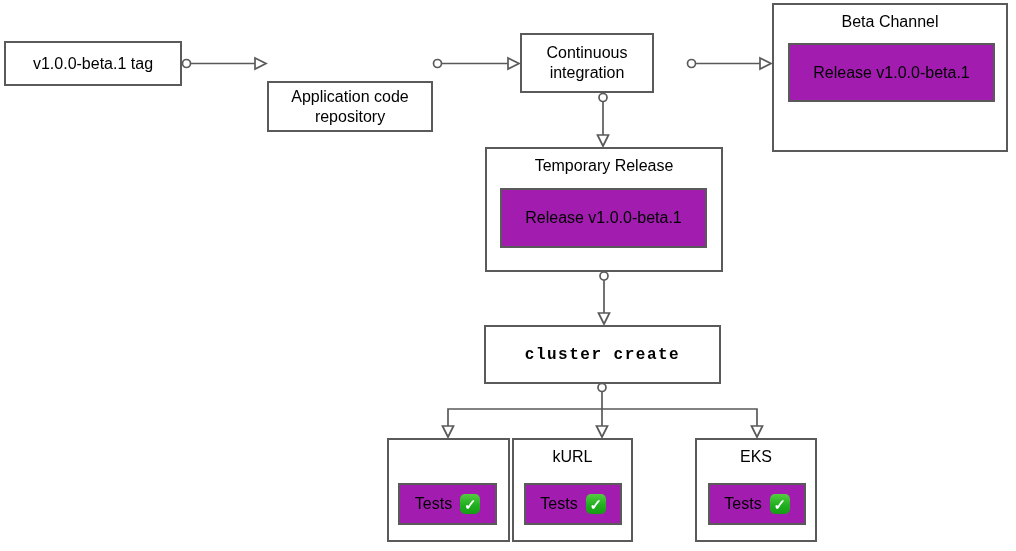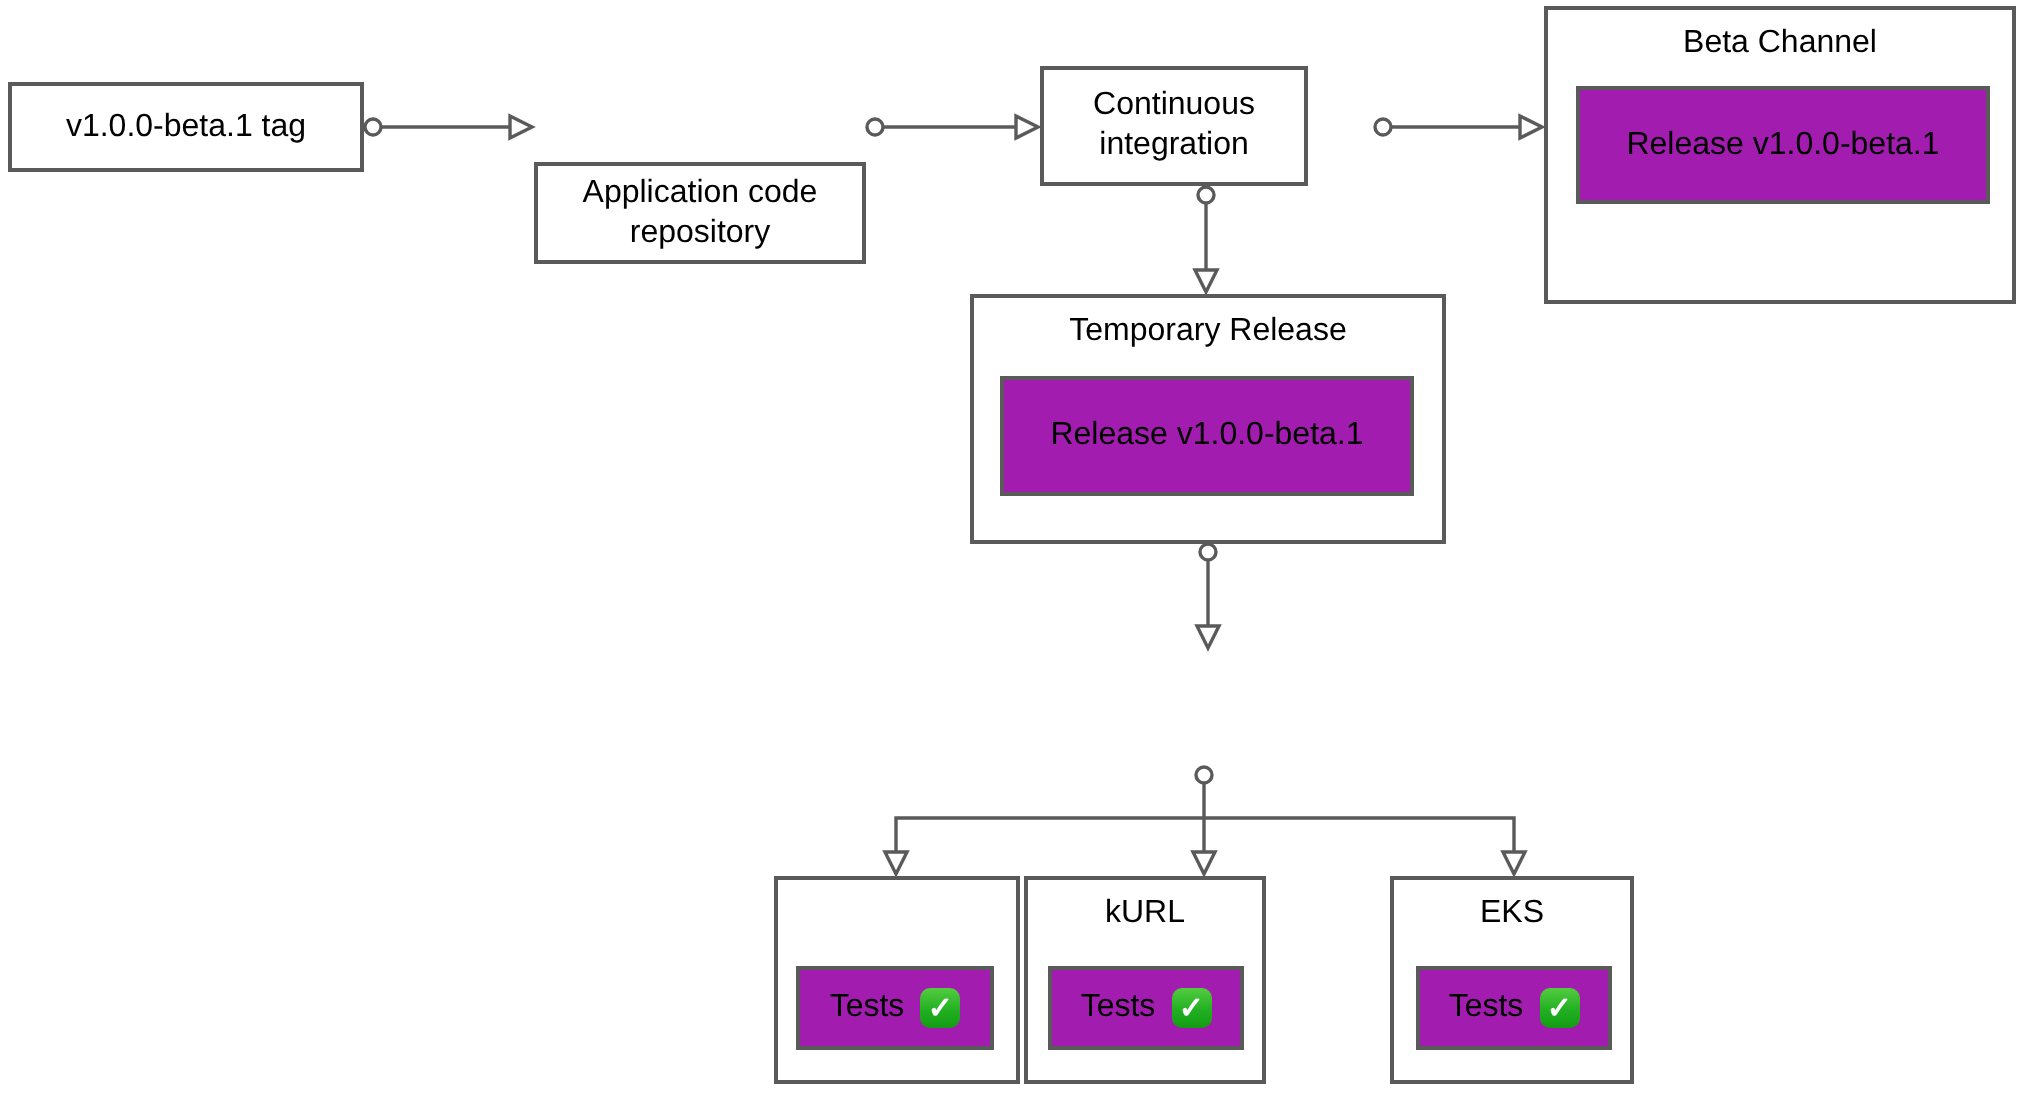--- a/index.html
+++ b/index.html
@@ -134,20 +134,23 @@
     </div>
   </div>
 
   <div class="container-node" style="left:485px;top:147px;width:238px;height:125px;">
     <span class="container-title">Temporary Release</span>
     <div class="inner-node" style="left:13px;top:39px;width:207px;height:60px;">
       <span>Release v1.0.0-beta.1</span>
     </div>
   </div>
 
+  <div class="node" style="left:484px;top:325px;width:237px;height:59px;">
+    <span class="mono">cluster create</span>
+  </div>
 
   <div class="container-node" style="left:387px;top:438px;width:123px;height:104px;">
     <div class="inner-node tests-inner" style="left:9px;top:43px;width:99px;height:42px;">
       <span>Tests</span>
       <span class="check-badge">✓</span>
     </div>
   </div>
 
   <div class="container-node" style="left:512px;top:438px;width:121px;height:104px;">
     <span class="container-title">kURL</span>

